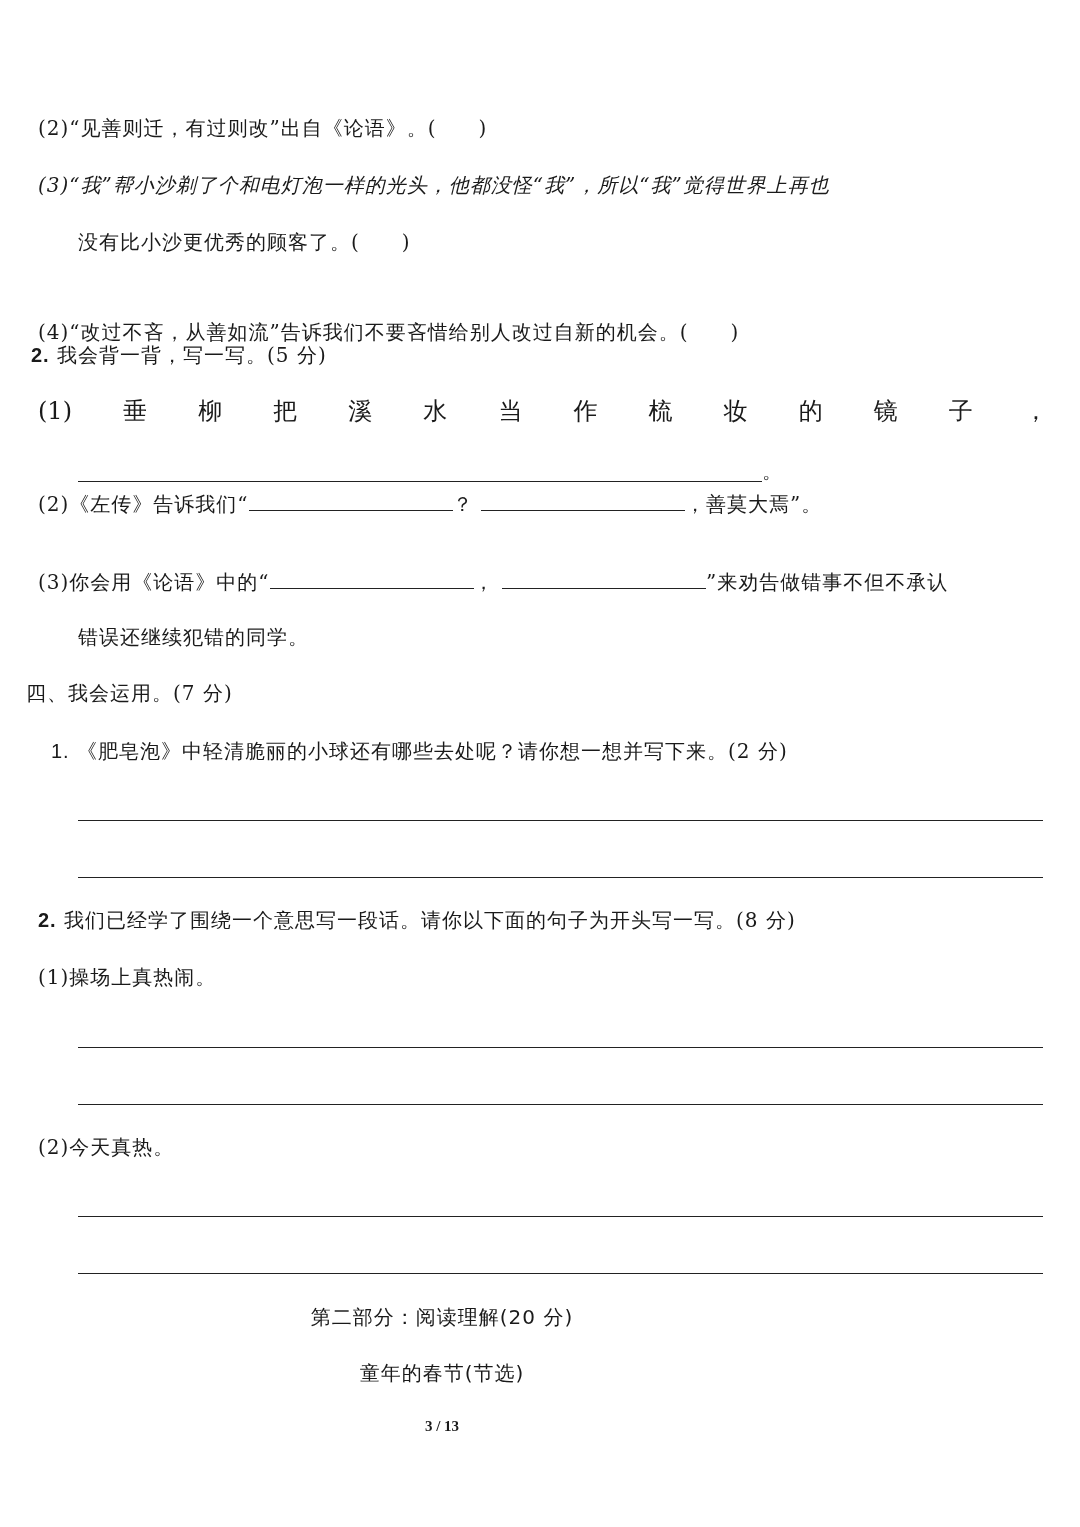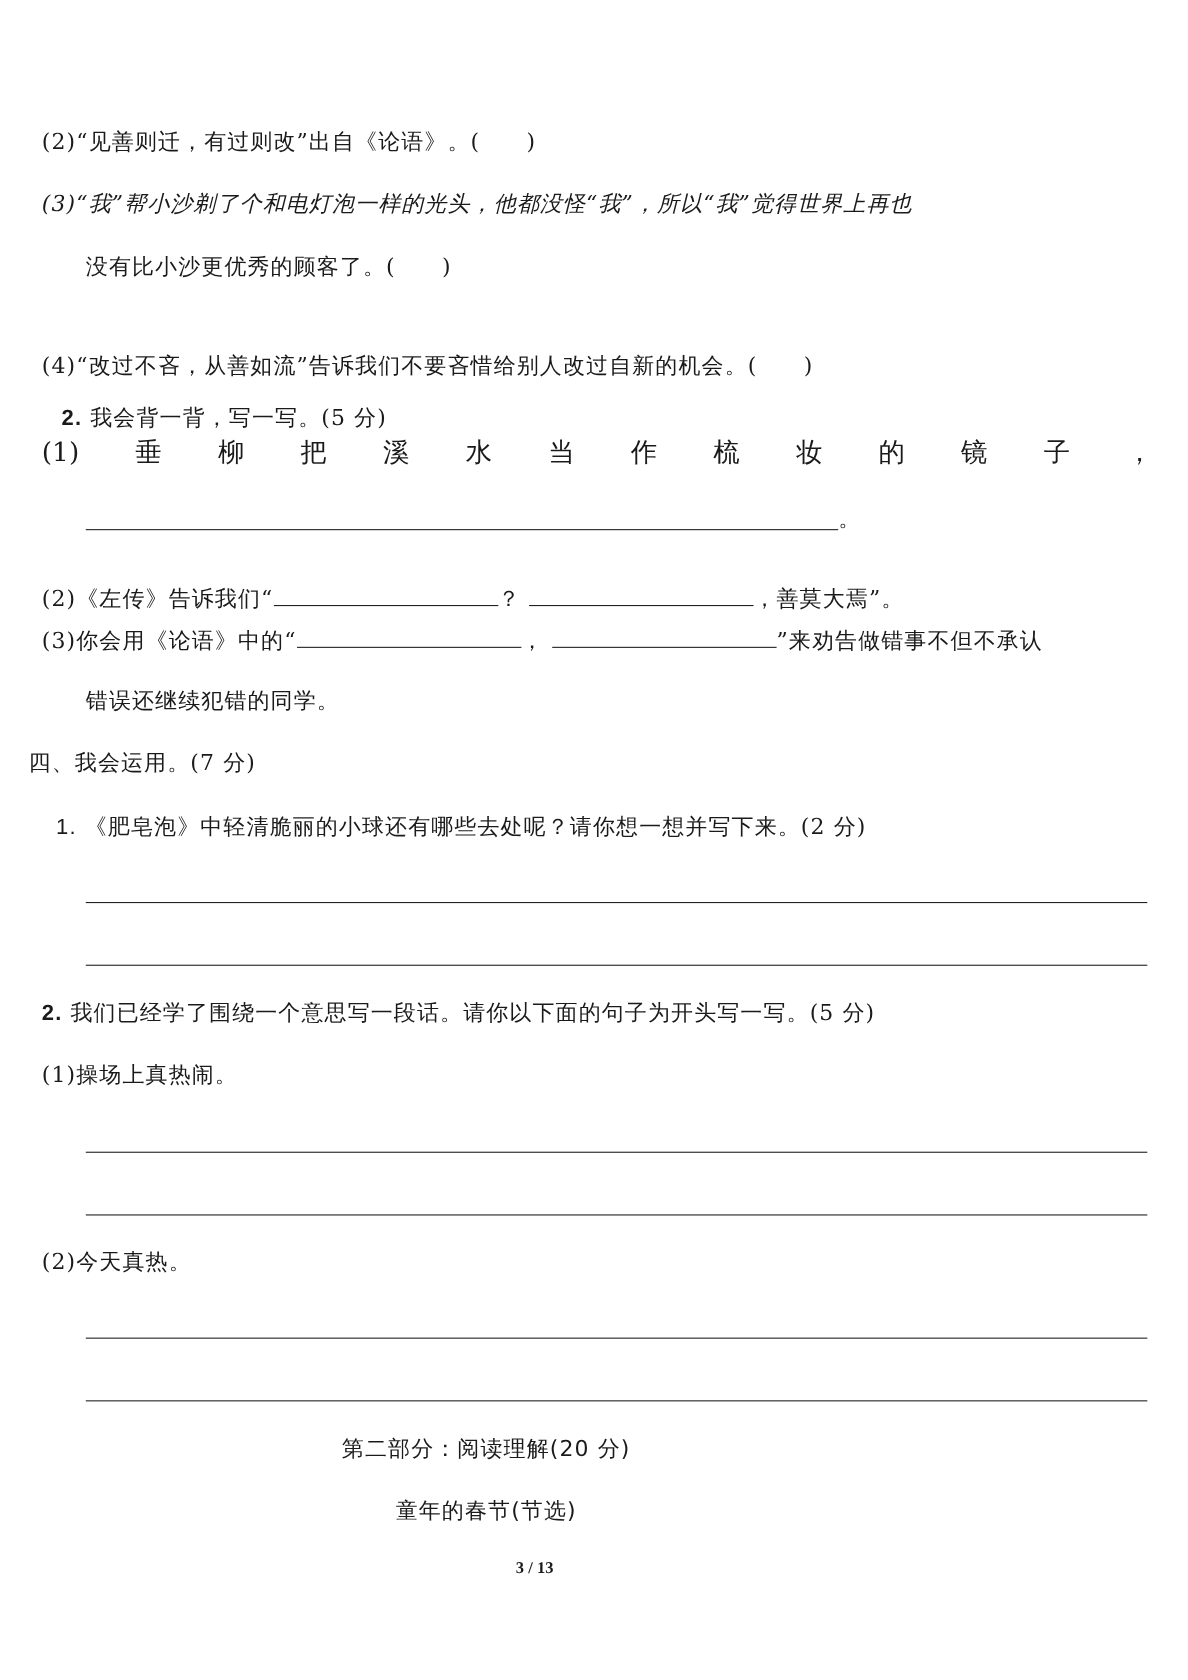--- a/index.html
+++ b/index.html
@@ -19,21 +19,21 @@
   <span>(2)</span><span>“见善则迁，有过则改”出自《论语》。(　　)</span>
 </div>
 <div class="line" style="left:38px; top:170px;font-style:italic;">
   <span>(3)</span><span>“我”帮小沙剃了个和电灯泡一样的光头，他都没怪“我”，所以“我”觉得世界上再也</span>
 </div>
 <div class="line" style="left:78px; top:227px;">没有比小沙更优秀的顾客了。(　　)</div>
 <div class="line" style="left:38px; top:283px;margin-top:34px;">
   <span>(4)</span><span>“改过不吝，从善如流”告诉我们不要吝惜给别人改过自新的机会。(　　)</span>
 </div>
 
-<div class="line" style="left:56px; top:340px;margin-top:24px;">
+<div class="line" style="left:31px; top:340px;">
   <span class="bold-num">2.</span>
   <span>我会背一背，写一写。(5 分)</span>
 </div>
 
 <div class="spread" style="top:396px;">
   <span>(1)</span>
   <span>垂</span>
   <span>柳</span>
   <span>把</span>
   <span>溪</span>
@@ -43,46 +43,46 @@
   <span>梳</span>
   <span>妆</span>
   <span>的</span>
   <span>镜</span>
   <span>子</span>
   <span>，</span>
 </div>
 <div class="rule" style="left:78px; width:684px; top:481px;"></div>
 <div class="line" style="left:762px; top:456px;">。</div>
 
-<div class="line" style="left:38px; top:528px;text-align:right;">
+<div class="line" style="left:38px; top:488px;text-align:right;">
   <span>(2)《左传》告诉我们“</span><span class="blank" style="width:204px;"></span><span>？</span> <span class="blank" style="width:204px;"></span><span>，善莫大焉”。</span>
 </div>
 
 <div class="line" style="left:38px; top:566px;">
   <span>(3)你会用《论语》中的“</span><span class="blank" style="width:204px;"></span><span>，</span> <span class="blank" style="width:204px;"></span><span>”来劝告做错事不但不承认</span>
 </div>
 <div class="line" style="left:78px; top:622px;">错误还继续犯错的同学。</div>
 
 <div class="line" style="left:26px; top:678px;">四、我会运用。(7 分)</div>
 
 <div class="line" style="left:51px; top:736px;">
   <span class="bold-num" style="font-weight:normal;">1.</span>
   <span>《肥皂泡》中轻清脆丽的小球还有哪些去处呢？请你想一想并写下来。(2 分)</span>
 </div>
 <div class="rule" style="left:78px; width:965px; top:820px;"></div>
 <div class="rule" style="left:78px; width:965px; top:877px;"></div>
 
 <div class="line" style="left:38px; top:905px;">
   <span class="bold-num">2.</span>
-  <span>我们已经学了围绕一个意思写一段话。请你以下面的句子为开头写一写。(5 分)</span>
+  <span>我们已经学了围绕一个意思写一段话。请你以下面的句子为开头写一写。(8 分)</span>
 </div>
 <div class="line" style="left:38px; top:962px;">(1)操场上真热闹。</div>
 <div class="rule" style="left:78px; width:965px; top:1047px;"></div>
 <div class="rule" style="left:78px; width:965px; top:1104px;"></div>
 
 <div class="line" style="left:38px; top:1132px;">(2)今天真热。</div>
 <div class="rule" style="left:78px; width:965px; top:1216px;"></div>
 <div class="rule" style="left:78px; width:965px; top:1273px;"></div>
 
 <div class="center line" style="top:1302px; font-family:'DejaVu Sans','Liberation Sans',sans-serif;">第二部分：阅读理解(20 分)</div>
 <div class="center line" style="top:1358px; font-family:'DejaVu Sans','Liberation Sans',sans-serif;">童年的春节(节选)</div>
 
-<div class="center" style="top:1418px; font-size:15px; font-weight:bold; font-family:'Liberation Serif',serif;padding-left:44px;">3 / 13</div>
+<div class="center" style="top:1418px; font-size:15px; font-weight:bold; font-family:'Liberation Serif',serif;">3 / 13</div>
 
 </body></html>

